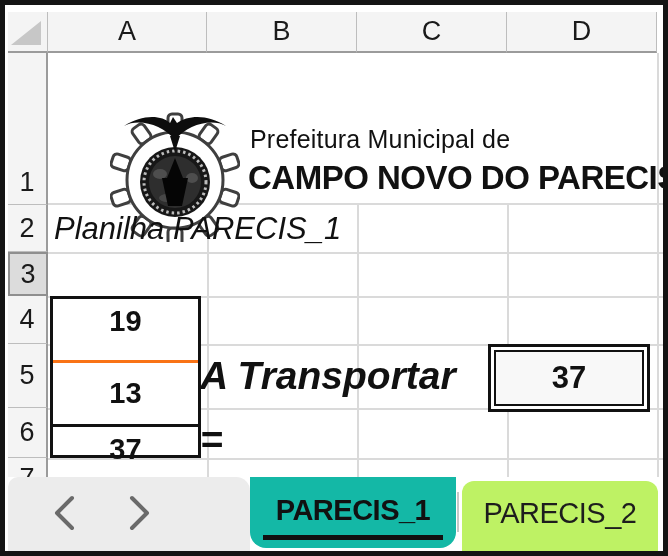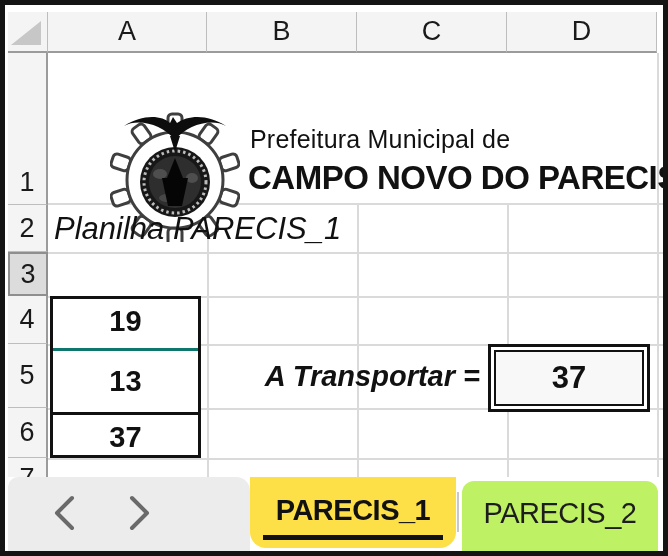--- a/index.html
+++ b/index.html
@@ -34,37 +34,37 @@
         letter-spacing:-.5px;white-space:nowrap;z-index:2;}
 
   
   .sheettitle{position:absolute;left:54px;top:205px;height:47px;line-height:47px;
               font-size:31px;font-weight:normal;font-style:italic;z-index:2;white-space:nowrap;}
 
   
   .abox{position:absolute;left:50px;top:296px;width:151px;height:162px;box-sizing:border-box;
         border:3px solid #111;background:#fff;z-index:4;}
   .abox .c{box-sizing:border-box;text-align:center;font-weight:bold;font-size:29px;}
-  .abox .c1{height:52px;line-height:45px;border-bottom:3px solid #0f766e;}
+  .abox .c1{height:64px;line-height:45px;border-bottom:3px solid #f97316;}
   .abox .c2{height:64px;line-height:61px;border-bottom:3px solid #111;}
   .abox .c3{height:44px;line-height:44px;}
 
   
   .transport{position:absolute;left:200px;top:344px;width:280px;height:72px;line-height:64px;
-             text-align:right;font-size:29px;font-weight:bold;font-style:italic;z-index:2;}
+             font-size:39px;font-weight:bold;font-style:italic;z-index:2;}
   .dbox{position:absolute;left:488px;top:344px;width:162px;height:68px;box-sizing:border-box;
         border:3px solid #111;background:#f8f8f8;
         box-shadow:inset 0 0 0 3px #fff, inset 0 0 0 5px #111;
         text-align:center;font-size:31px;font-weight:bold;line-height:62px;z-index:4;}
 
   
   .navpanel{position:absolute;left:8px;top:477px;width:242px;height:74px;background:#ececec;
             border-radius:10px 14px 0 0;z-index:6;}
   .navpanel svg{position:absolute;left:28px;top:16px;}
-  .tab-active{position:absolute;left:250px;top:477px;width:206px;height:71px;background:#fde047;
+  .tab-active{position:absolute;left:250px;top:477px;width:206px;height:71px;background:#14b8a6;
               border-radius:0 0 16px 16px;z-index:6;}
   .tab-active .lbl{position:absolute;top:17px;width:100%;text-align:center;
                    font-size:29px;font-weight:bold;letter-spacing:-.5px;}
   .tab-active .ul{position:absolute;left:13px;right:13px;top:58px;height:5px;background:#111;}
   .tabdivider{position:absolute;left:457px;top:492px;width:2px;height:40px;background:#c8c8c8;z-index:6;}
   .tab-inactive{position:absolute;left:462px;top:481px;width:196px;height:70px;background:#bef264;
                 border-radius:12px 12px 0 0;z-index:6;}
   .tab-inactive .lbl{position:absolute;top:16px;width:100%;text-align:center;
                      font-size:29px;color:#1d1d1d;letter-spacing:-.5px;}
 </style>

